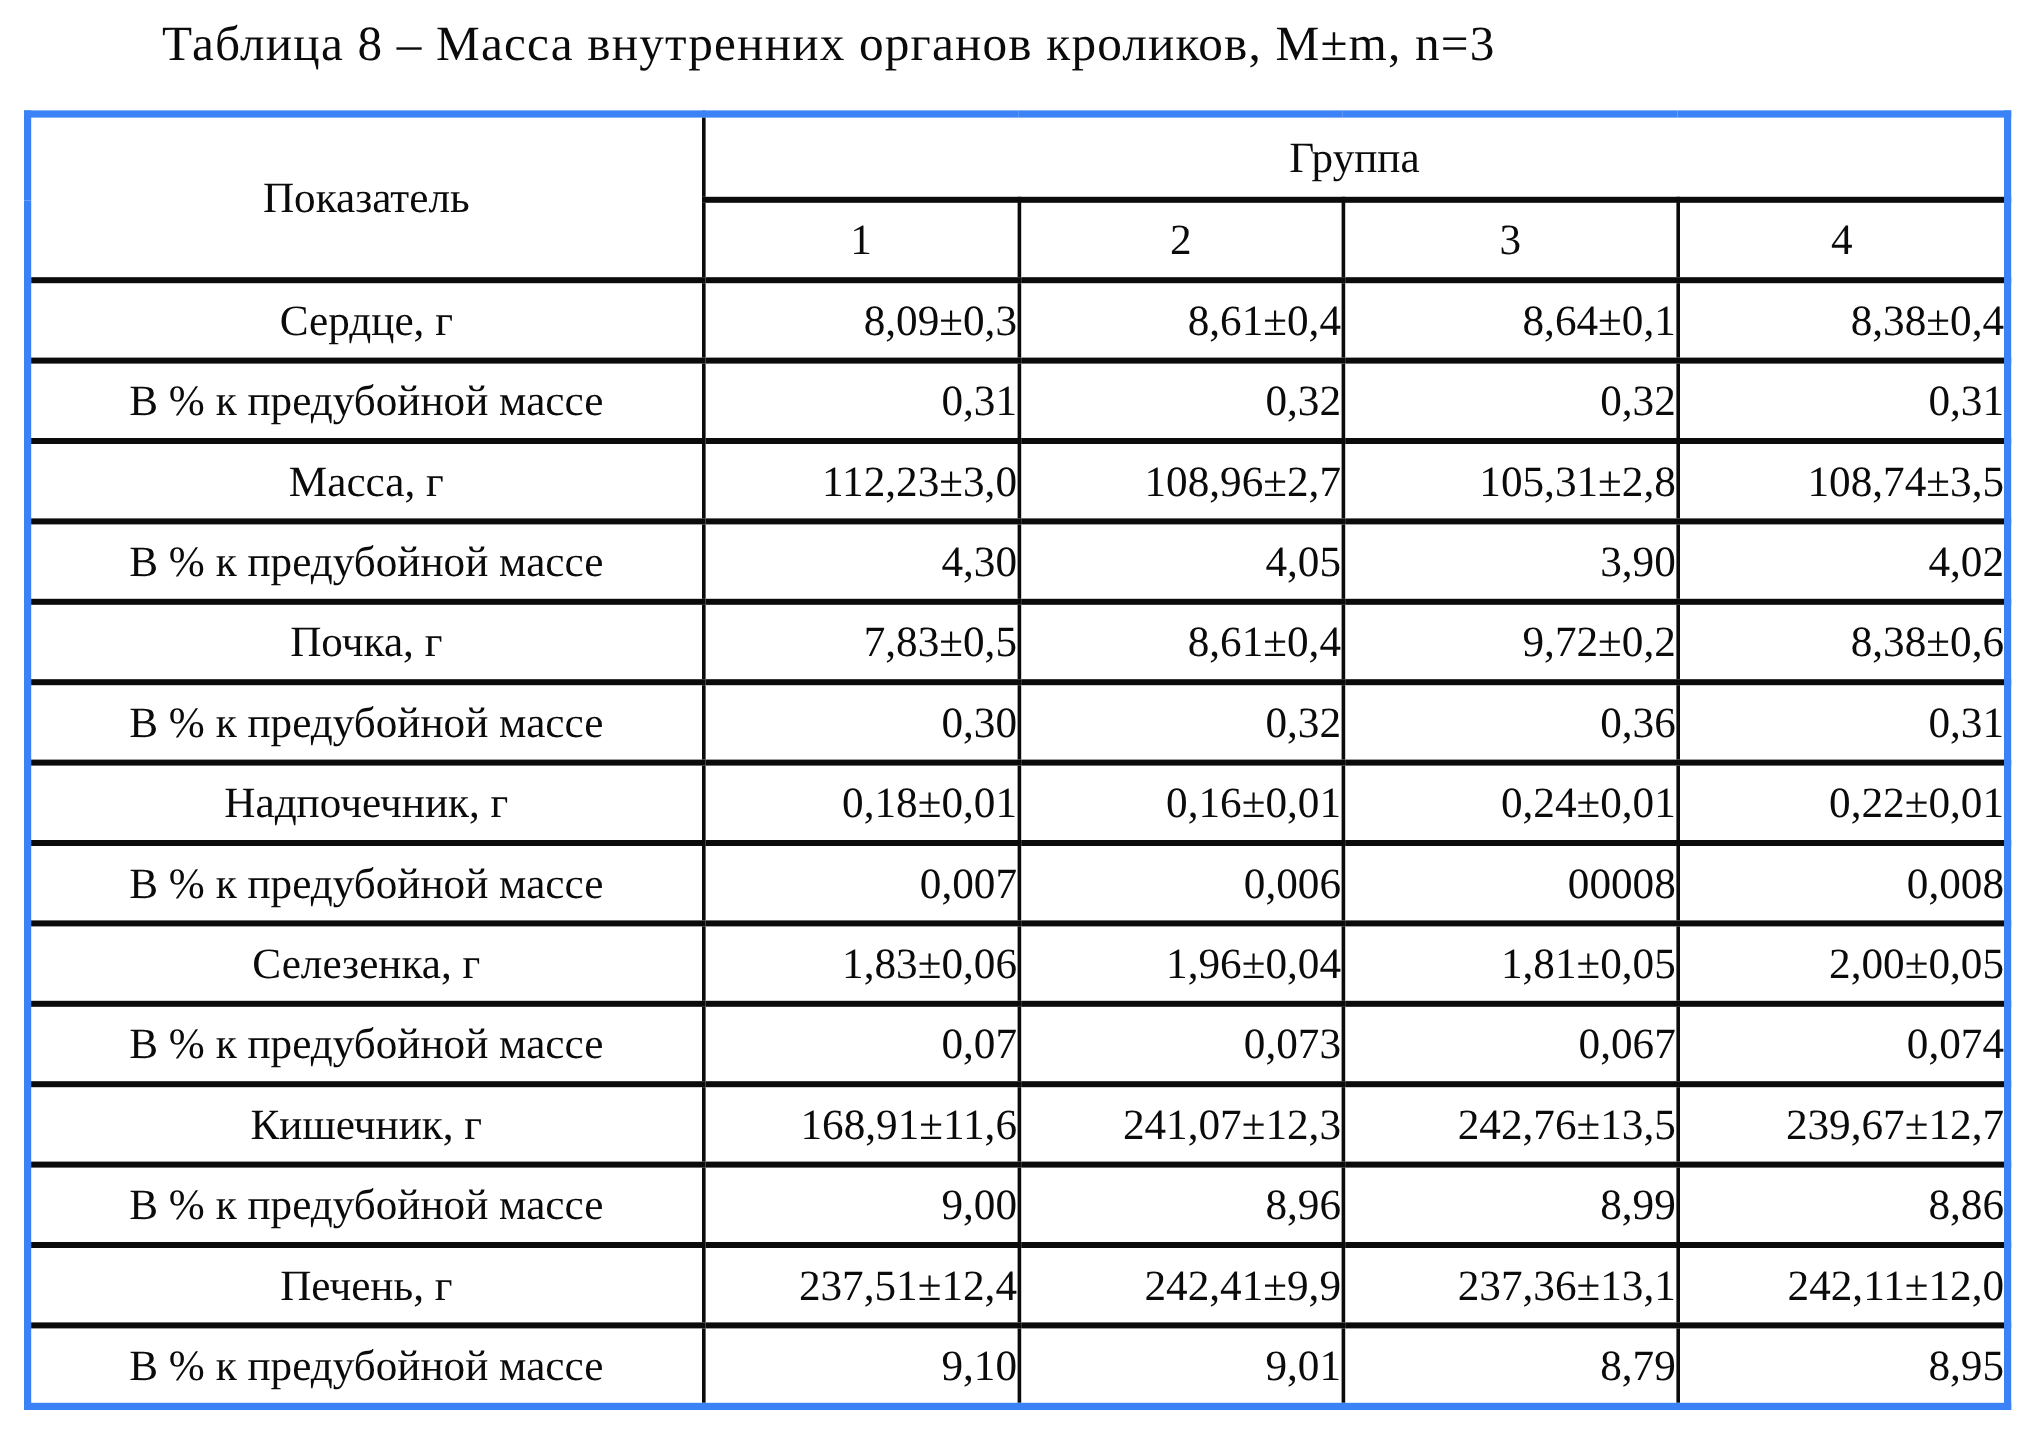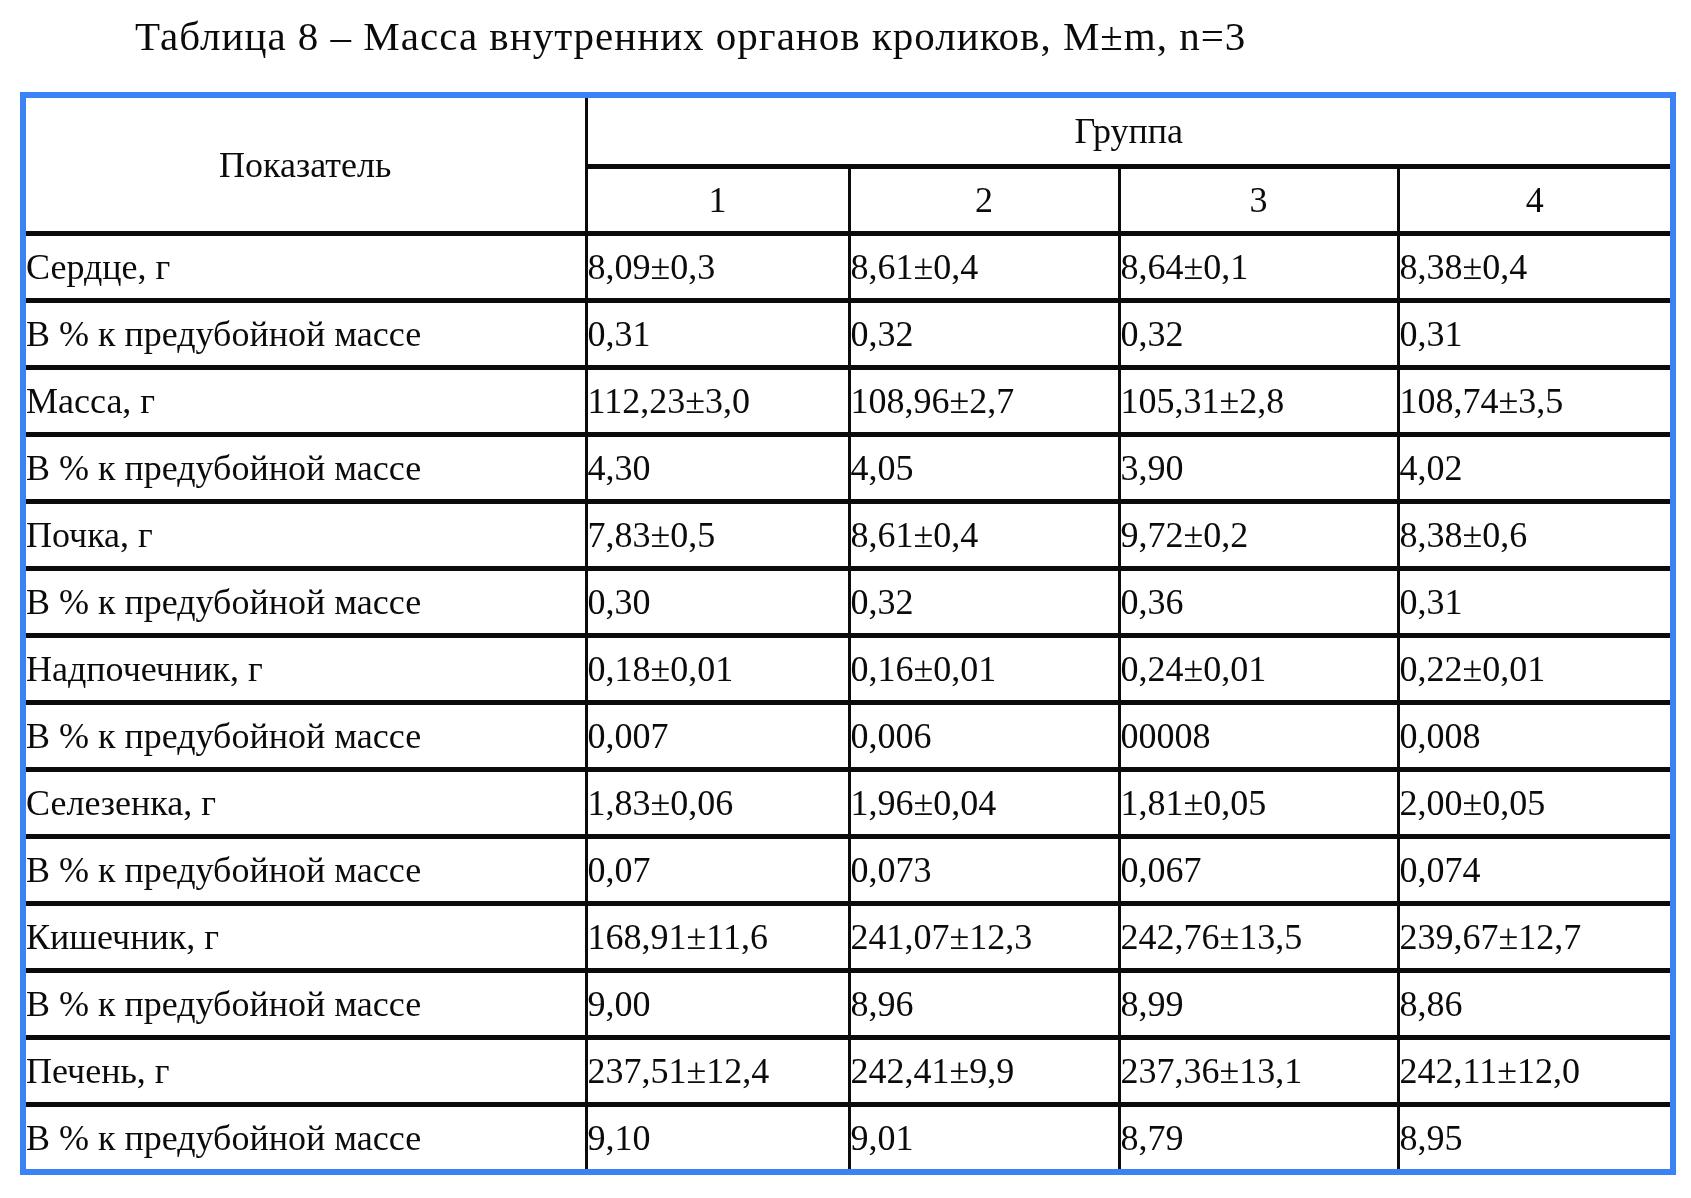--- a/index.html
+++ b/index.html
@@ -54,27 +54,27 @@
   th.group-header {
     vertical-align: middle;
     height: 66px;
   }
   th.group-number {
     text-align: center;
     vertical-align: middle;
     height: 62px;
   }
   td.label-cell {
-    text-align: left;
+    text-align: center;
     padding-left: 16px;
     height: 62px;
     vertical-align: middle;
   }
   td.value-cell {
-    text-align: left;
+    text-align: right;
     height: 62px;
     vertical-align: middle;
   }
 </style>
 </head>
 <body>
 
 <div class="page">
 
   <div class="doc-title">Таблица 8 – Масса внутренних органов кроликов, M±m, n=3</div>

